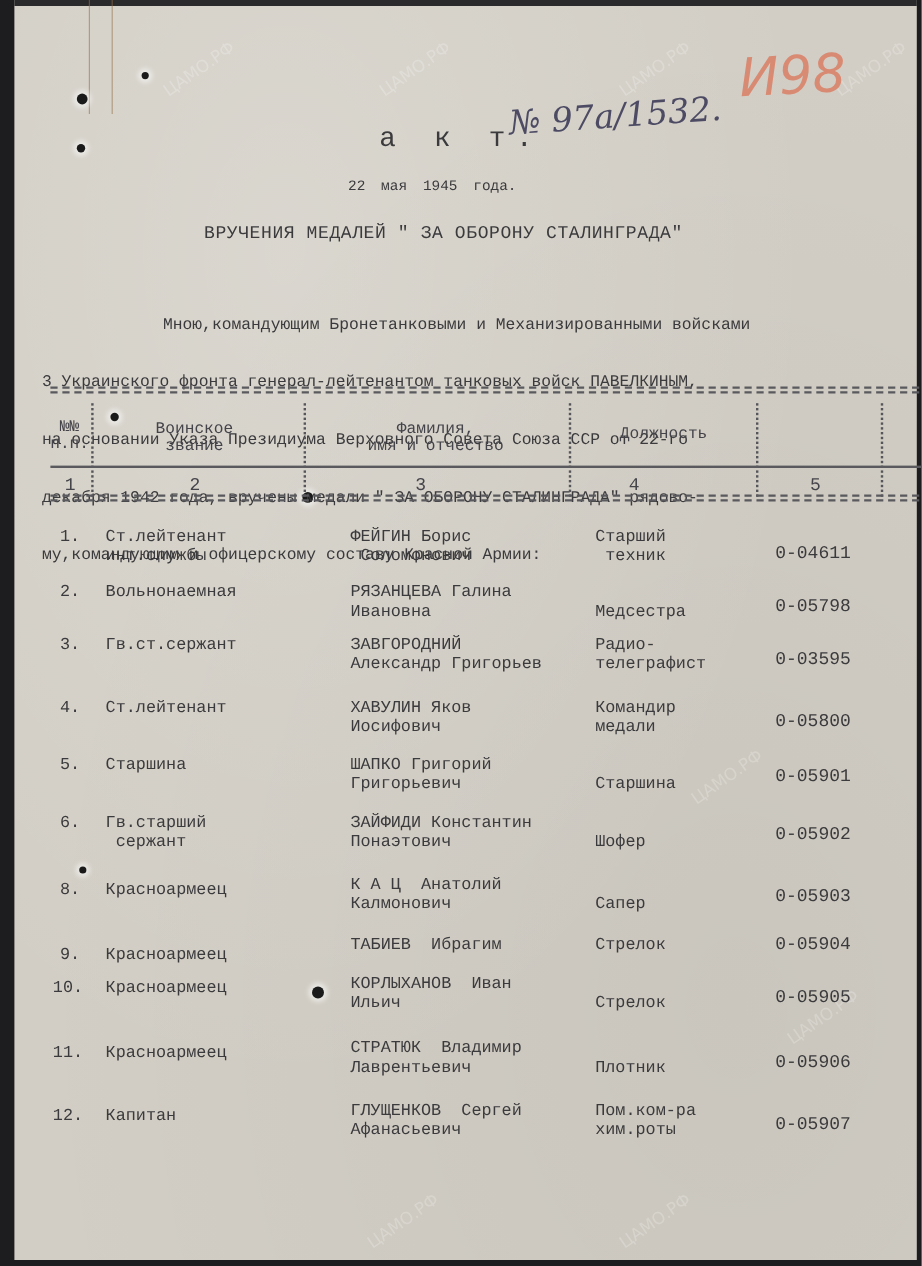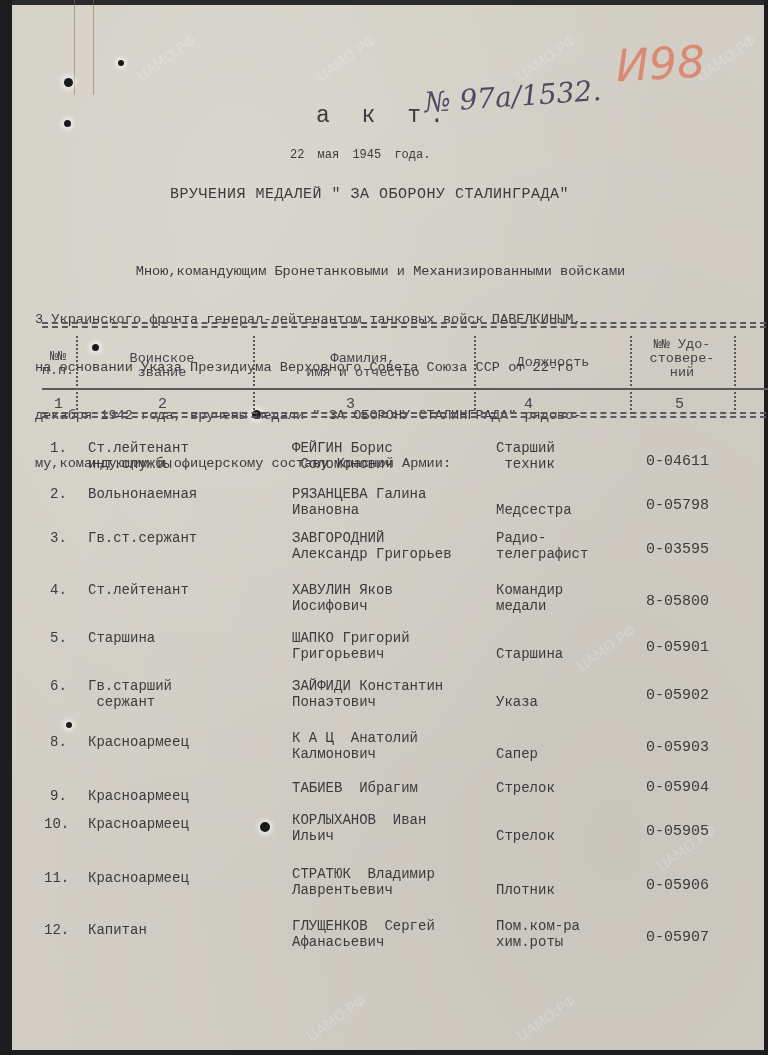--- a/index.html
+++ b/index.html
@@ -110,25 +110,20 @@
     <div>Фамилия,</div>
     <div>имя и отчество</div>
   </div>
   <div class="abs hdr" style="left:80px;top:352px;width:140px">
     <div>Воинское</div>
     <div>звание</div>
   </div>
   <div class="abs hdr" style="left:466px;top:356px;width:150px">
     <div>Должность</div>
   </div>
-  <div class="abs hdr" style="left:620px;top:338px;width:100px">
-    <div>№№ Удо-</div>
-    <div>стовере-</div>
-    <div>ний</div>
-  </div>
 
   <div class="sep-line" style="top:388px"></div>
 
   <div class="abs colnum" style="left:42px;top:396px">1</div>
   <div class="abs colnum" style="left:146px;top:396px">2</div>
   <div class="abs colnum" style="left:334px;top:396px">3</div>
   <div class="abs colnum" style="left:512px;top:396px">4</div>
   <div class="abs colnum" style="left:663px;top:396px">5</div>
 
   <div class="eq-line" style="top:412px"></div>
@@ -161,39 +156,39 @@
 телеграфист</span>
     <span class="cert" style="top:12px">0-03595</span>
   </div>
   <div class="row" style="top:582px">
     <span class="idx">4.</span>
     <span class="rank">Ст.лейтенант</span>
     <span class="name">ХАВУЛИН Яков
 Иосифович</span>
     <span class="pos">Командир
 медали</span>
-    <span class="cert" style="top:12px">8-05800</span>
+    <span class="cert" style="top:12px">0-05800</span>
   </div>
   <div class="row" style="top:630px">
     <span class="idx">5.</span>
     <span class="rank">Старшина</span>
     <span class="name">ШАПКО Григорий
 Григорьевич</span>
     <span class="pos">
 Старшина</span>
     <span class="cert" style="top:10px">0-05901</span>
   </div>
   <div class="row" style="top:678px">
     <span class="idx">6.</span>
     <span class="rank">Гв.старший
  сержант</span>
     <span class="name">ЗАЙФИДИ Константин
 Понаэтович</span>
     <span class="pos">
-Указа</span>
+Шофер</span>
     <span class="cert" style="top:10px">0-05902</span>
   </div>
   <div class="row" style="top:730px">
     <span class="idx" style="top:4px">8.</span>
     <span class="rank" style="top:4px">Красноармеец</span>
     <span class="name">К А Ц  Анатолий
 Калмонович</span>
     <span class="pos">
 Сапер</span>
     <span class="cert" style="top:10px">0-05903</span>

